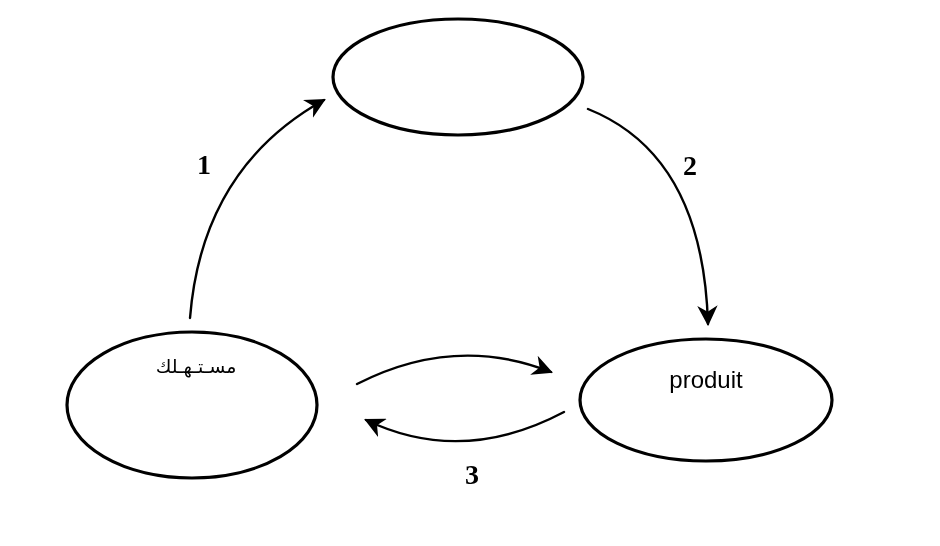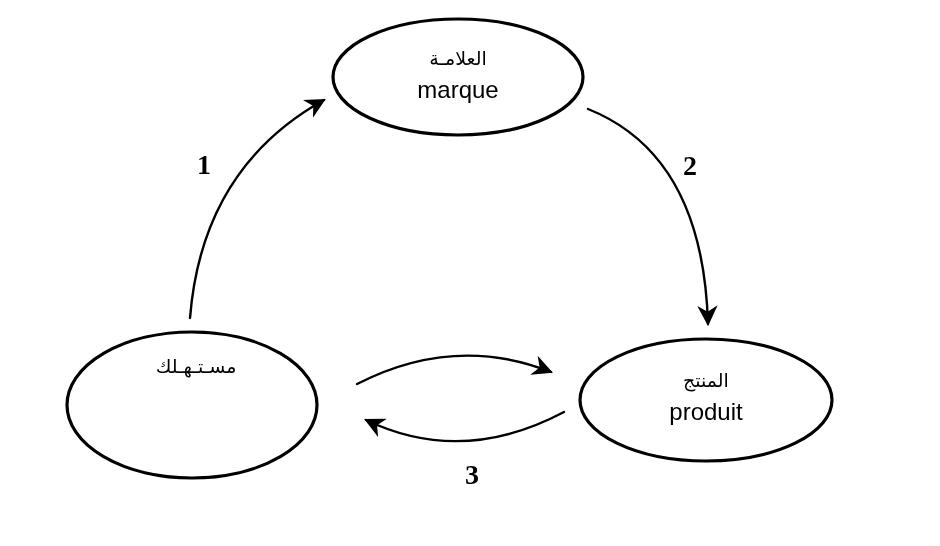--- a/index.html
+++ b/index.html
@@ -74,31 +74,26 @@
 
     <path d="M 190 318 Q 202 168 324 100" fill="none" stroke="#000000" stroke-width="2.4" stroke-linecap="round" marker-end="url(#arrowhead)"></path>
 
     <path d="M 588 109 Q 703 155 708 324" fill="none" stroke="#000000" stroke-width="2.4" stroke-linecap="round" marker-end="url(#arrowhead)"></path>
 
     <path d="M 357 384 Q 455 334 551 372" fill="none" stroke="#000000" stroke-width="2.4" stroke-linecap="round" marker-end="url(#arrowhead)"></path>
 
     <path d="M 564 412 Q 462 466 366 420" fill="none" stroke="#000000" stroke-width="2.4" stroke-linecap="round" marker-end="url(#arrowhead)"></path>
   </svg>
 
-  <div class="node" id="node-marque">
-    <div class="ar" lang="ar" dir="rtl">العلامـة</div>
-    <div class="fr">marque</div>
-  </div>
 
   <div class="node" id="node-consommateur">
     <div class="ar" lang="ar" dir="rtl">مسـتـهـلك</div>
   </div>
 
   <div class="node" id="node-produit">
-    <div class="ar" lang="ar" dir="rtl">المنتج</div>
     <div class="fr">produit</div>
   </div>
 
   <div class="edge-label" id="edge-label-1">1</div>
   <div class="edge-label" id="edge-label-2">2</div>
   <div class="edge-label" id="edge-label-3">3</div>
 
 </div>
 
 </body></html>

